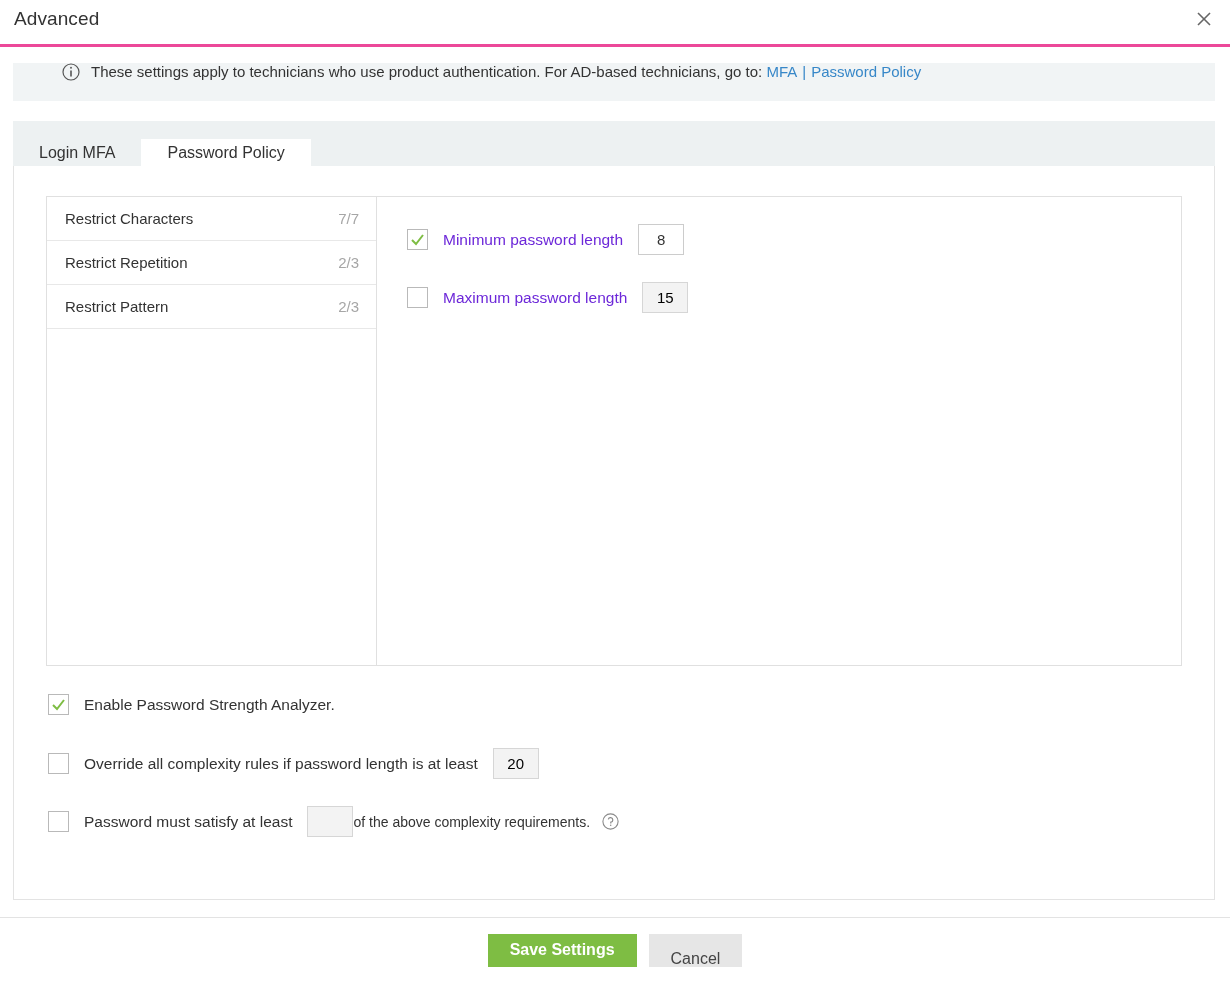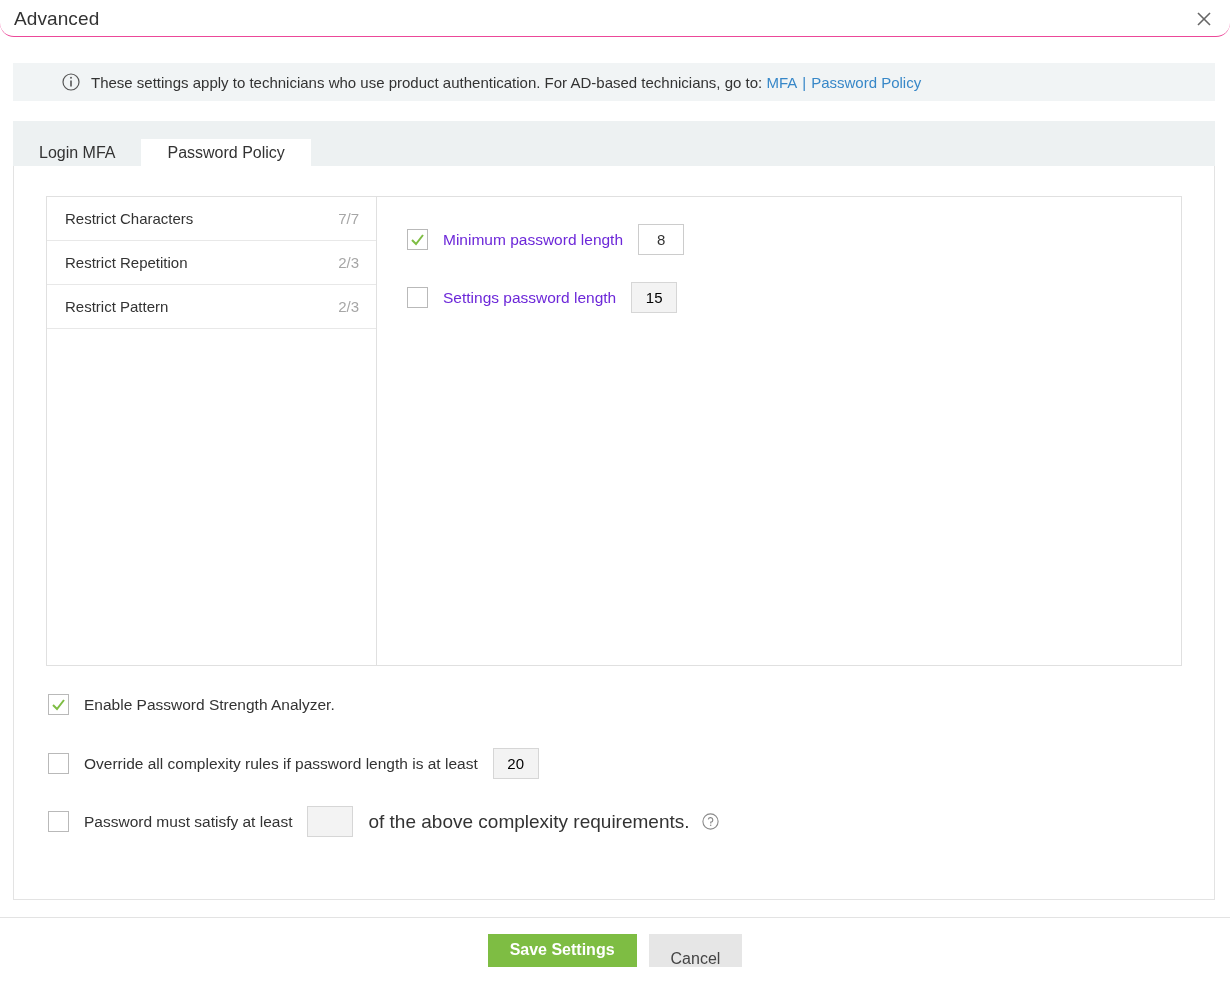--- a/index.html
+++ b/index.html
@@ -11,24 +11,23 @@
     height: 982px;
     background: #ffffff;
     font-family: "Liberation Sans", sans-serif;
     color: #333333;
     overflow: hidden;
   }
 
   
   .titlebar {
     position: relative;
-    height: 37px;
-    border-bottom: 1px solid #ec4899;
-    box-sizing: border-box;
-    border-radius: 14px;
+    height: 47px;
+    border-bottom: 3px solid #ec4899;
+    box-sizing: border-box;
   }
   .title-text {
     position: absolute;
     left: 14px;
     top: 8px;
     font-size: 19px;
     color: #333333;
     letter-spacing: 0.1px;
   }
   .close-btn {
@@ -45,21 +44,20 @@
   
   .info-banner {
     position: absolute;
     left: 13px;
     top: 63px;
     width: 1202px;
     height: 38px;
     background: #f1f4f5;
     box-sizing: border-box;
     display: flex;
-    align-items: center;
   }
   .info-icon {
     margin-left: 49px;
     width: 18px;
     height: 18px;
     color: #555555;
     flex: 0 0 auto;
   }
   .info-icon svg { display: block; }
   .info-text {
@@ -227,22 +225,21 @@
     position: absolute;
     left: 34px;
   }
   .opt-label {
     margin-left: 15px;
     font-size: 15.5px;
     color: #333333;
     white-space: nowrap;
   }
   .opt-label-after {
-    margin-left: 15px;
-    font-size: 19px;
+    font-size: 14px;
     color: #333333;
     white-space: nowrap;
   }
   .help-icon {
     margin-left: 12px;
     width: 17px;
     height: 17px;
     color: #8a8a8a;
     cursor: pointer;
     flex: 0 0 auto;
@@ -348,21 +345,21 @@
           </svg>
         </span>
         <span class="cb-label">Minimum password length</span>
         <input class="num-input" type="text" value="8" style="">
       </div>
 
       <div class="check-row" style="left:30px; top:85px;">
         <span class="cb">
           
         </span>
-        <span class="cb-label">Settings password length</span>
+        <span class="cb-label">Maximum password length</span>
         <input class="num-input disabled" type="text" disabled="" value="15" style="">
       </div>
 
     </div>
   </div>
 
   <div class="bottom-opts">
 
     <div class="opt-row" style="top:0px;">
       <span class="cb checked">

